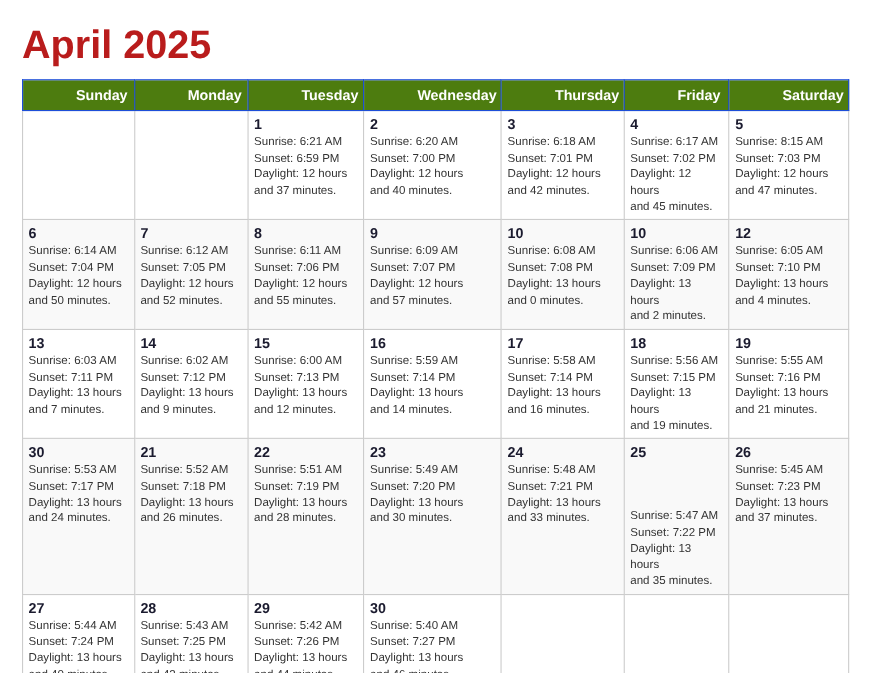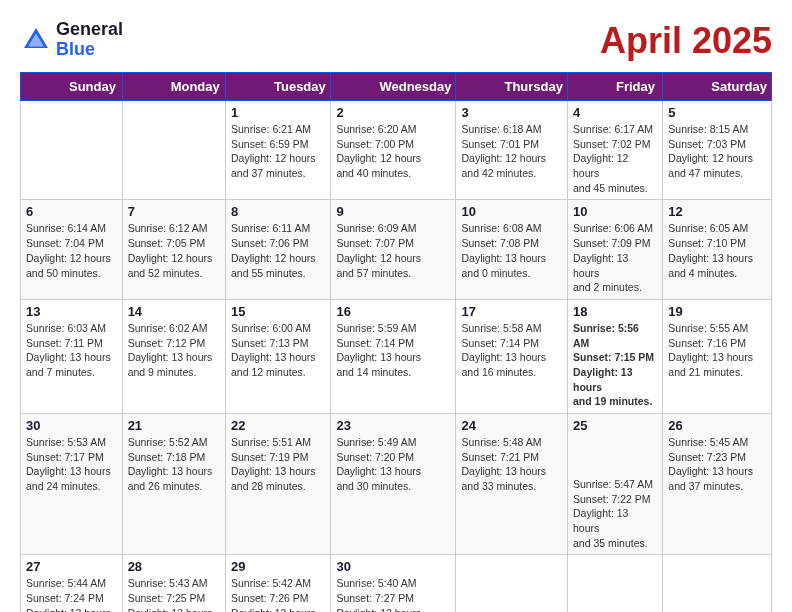--- a/index.html
+++ b/index.html
@@ -90,38 +90,28 @@
     .empty-cell {
       background: #f9f9f9;
     }
     tr:nth-child(even) td {
       background: #f9f9f9;
     }
     tr:nth-child(odd) td {
       background: #fff;
     }
     .calendar thead tr th {
-      background: #701a75;
+      background: #4d7c0f;
       padding-left: 48px;
     }
   </style>
 </head>
 <body>
 
 <div class="header-section">
-  <div class="logo">
-    <svg class="logo-icon" viewBox="0 0 40 40">
-      <polygon points="20,5 35,30 5,30" fill="#2563eb"></polygon>
-      <polygon points="20,12 30,28 10,28" fill="white" opacity="0.5"></polygon>
-    </svg>
-    <div class="logo-text">
-      <span class="logo-general">General</span>
-      <span class="logo-blue">Blue</span>
-    </div>
-  </div>
   <div class="title-section">
     <div class="month-title">April 2025</div>
   </div>
 </div>
 
 <table class="calendar">
   <thead>
     <tr>
     <th>Sunday</th>
         <th>Monday</th>
@@ -254,21 +244,21 @@
         </td>
         <td>
           <span class="day-number">17</span>
           <div class="day-info" style="white-space: pre-line;">Sunrise: 5:58 AM
 Sunset: 7:14 PM
 Daylight: 13 hours
 and 16 minutes.</div>
         </td>
         <td>
           <span class="day-number">18</span>
-          <div class="day-info" style="white-space: pre-line; font-weight: bold;">Sunrise: 5:56 AM
+          <div class="day-info" style="white-space: pre-line;">Sunrise: 5:56 AM
 Sunset: 7:15 PM
 Daylight: 13 hours
 and 19 minutes.</div>
         </td>
         <td>
           <span class="day-number">19</span>
           <div class="day-info" style="white-space: pre-line;">Sunrise: 5:55 AM
 Sunset: 7:16 PM
 Daylight: 13 hours
 and 21 minutes.</div>

